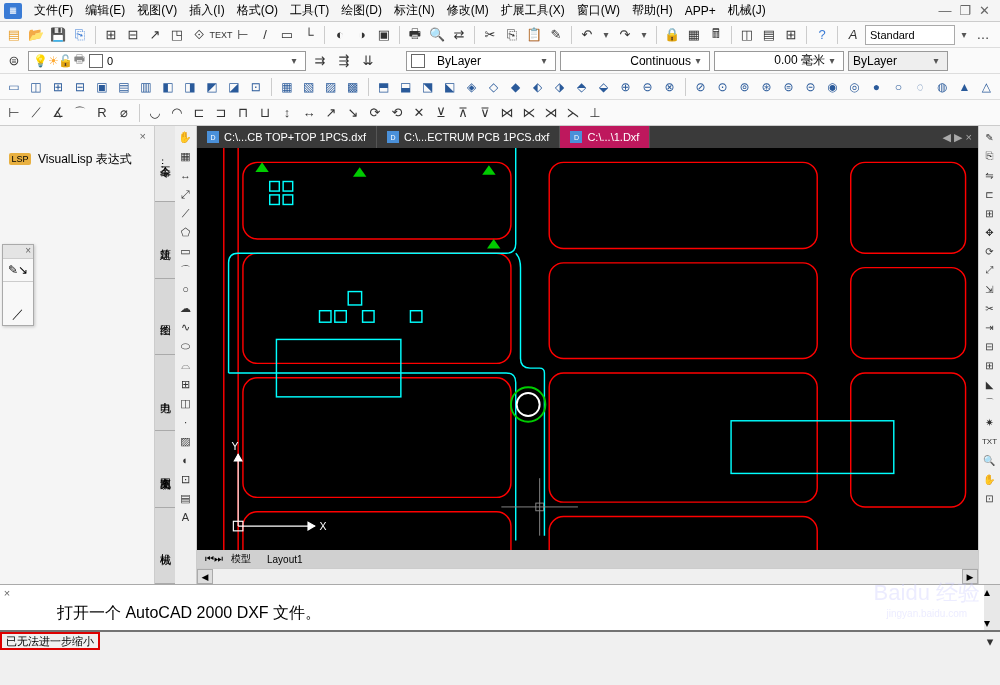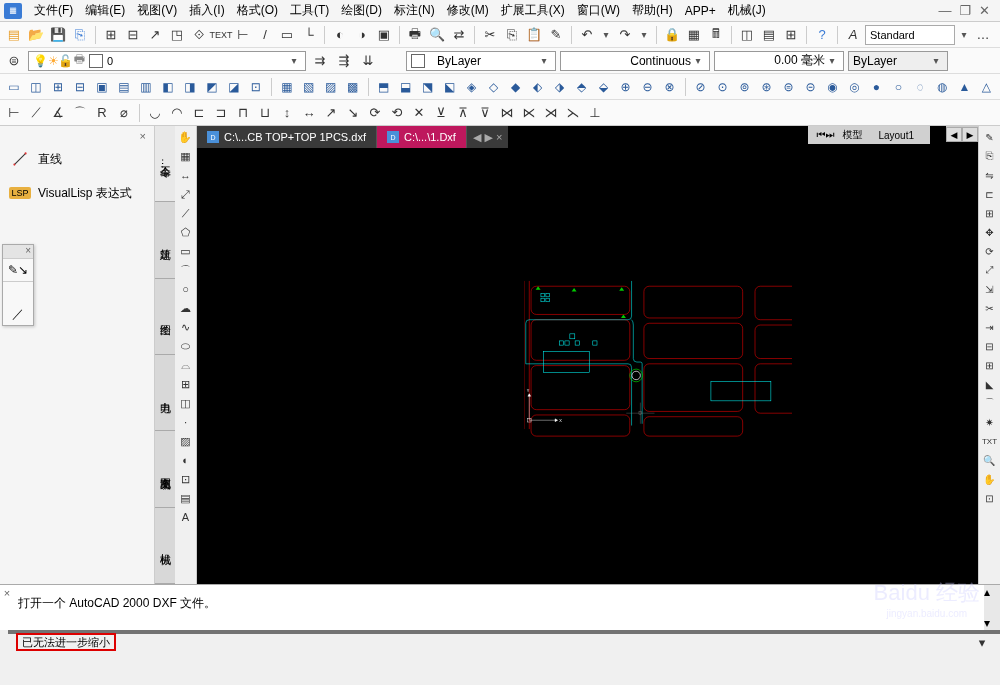--- a/index.html
+++ b/index.html
@@ -38,46 +38,46 @@
 .float-tool .ft-head { height: 14px; background: #e4e4e4; border-bottom: 1px solid #ccc; display: flex; justify-content: flex-end; padding-right: 2px; font-size: 10px; color: #666; }
 .float-tool .ft-btn { height: 22px; display: flex; align-items: center; justify-content: center; font-size: 12px; }
 
 .side-tabs { width: 20px; background: #ddd; display: flex; flex-direction: column; }
 .side-tab { flex: 1; writing-mode: vertical-rl; display: flex; align-items: center; justify-content: center; font-size: 11px; border-bottom: 1px solid #aaa; cursor: pointer; background: #d8d8d8; }
 .side-tab.active { background: #e8e8e8; }
 
 .vtool { width: 22px; background: #f0f0f0; display: flex; flex-direction: column; gap: 1px; padding: 2px 0; border-right: 1px solid #ccc; }
 .vtool .tb-btn { width: 18px; height: 18px; margin: 0 auto; font-size: 11px; }
 
-.canvas-area { flex: 1; display: flex; background: #000; gap: 16px; }
+.canvas-area { flex: 1; display: flex; flex-direction: column; background: #000; }
 .tabs-bar { height: 22px; background: #3a3a3a; display: flex; align-items: center; }
 .doc-tab { height: 22px; padding: 0 10px; display: flex; align-items: center; gap: 5px; font-size: 11px; color: #fff; cursor: pointer; border-right: 1px solid #555; }
 .doc-tab.active { background: #be185d; }
 .doc-tab .doc-icon { width: 12px; height: 12px; background: #4a90d9; font-size: 7px; color: #fff; display: flex; align-items: center; justify-content: center; }
 .tabs-bar .tab-arrows { margin-left: auto; color: #aaa; padding: 0 6px; font-size: 11px; }
 
 .drawing { flex: 1; position: relative; background: #000; overflow: hidden; }
 .drawing svg { width: 100%; height: 100%; }
 
 .layout-tabs { height: 18px; background: #d0d0d0; display: flex; align-items: center; font-size: 10px; padding: 0 8px; }
 .layout-tabs .lt { padding: 0 8px; cursor: pointer; }
 .scrollbar-h { height: 16px; background: #e8e8e8; border-top: 1px solid #ccc; display: flex; }
 .scrollbar-h .sb-track { flex: 1; background: #f0f0f0; position: relative; }
 .scrollbar-h .sb-btn { width: 16px; background: #ddd; border: 1px solid #aaa; display: flex; align-items: center; justify-content: center; font-size: 9px; }
 
 .rtool { width: 22px; background: #f0f0f0; display: flex; flex-direction: column; gap: 1px; padding: 2px 0; border-left: 1px solid #ccc; }
 .rtool .tb-btn { width: 18px; height: 18px; margin: 0 auto; font-size: 10px; }
 
 .cmd-area { height: 46px; background: #fff; border-top: 1px solid #aaa; display: flex; }
 .cmd-x { width: 14px; display: flex; align-items: flex-start; justify-content: center; color: #666; padding-top: 2px; font-size: 11px; }
-.cmd-text { flex: 1; padding: 10px 4px; font-size: 12px; font-family: "SimSun", monospace; }
+.cmd-text { flex: 1; padding: 18px 4px; font-size: 16px; font-family: "SimSun", monospace; margin-left: 39px; }
 .cmd-text .line2 { margin-top: 12px; }
 .cmd-scroll { width: 16px; background: #e8e8e8; display: flex; flex-direction: column; }
 
-.status-bar { height: 20px; background: #f0f0f0; border-top: 4px solid #737373; display: flex; align-items: center; padding: 0 8px; font-size: 11px; margin-left: 8px; }
+.status-bar { height: 20px; background: #f0f0f0; border-top: 2px solid #737373; display: flex; align-items: center; padding: 0 0; font-size: 11px; }
 .status-highlight { border: 2px solid #d00; padding: 0 4px; height: 18px; display: flex; align-items: center; }
 
 .watermark { position: absolute; right: 20px; bottom: 66px; color: rgba(200,200,255,.35); font-size: 22px; pointer-events: none; font-weight: normal; }
 .watermark small { font-size: 10px; display: block; text-align: center; }
 
 .icon-svg { width: 14px; height: 14px; }
 </style>
 </head>
 <body>
 
@@ -269,30 +269,20 @@
   <span class="tb-btn">⋉</span>
   <span class="tb-btn">⋊</span>
   <span class="tb-btn">⋋</span>
   <span class="tb-btn">⊥</span>
 </div>
 
 <div class="main">
 
   <div class="left-panel">
     <div class="close-x">×</div>
-    <div class="lp-item">
-      <span class="lp-icon">
-        <svg class="icon-svg" viewBox="0 0 20 20">
-            <line x1="2" y1="18" x2="18" y2="2" stroke="#333" stroke-width="1.5"></line>
-            <circle cx="2" cy="18" r="1.5" fill="#d33"></circle>
-            <circle cx="18" cy="2" r="1.5" fill="#d33"></circle>
-          </svg>
-      </span>
-      <span>直线</span>
-    </div>
     <div class="lp-item">
       <span class="lp-icon">
           <span class="lp-lisp">LSP</span>
         </span>
       <span>VisualLisp 表达式</span>
     </div>
 
     <div class="float-tool">
       <div class="ft-head">×</div>
       <div class="ft-btn">✎↘</div>
@@ -333,20 +323,24 @@
     <span class="tb-btn">▤</span>
     <span class="tb-btn">A</span>
   </div>
 
   <div class="canvas-area">
     <div class="tabs-bar">
       <div class="doc-tab">
           <span class="doc-icon">D</span>
           <span>C:\...CB TOP+TOP 1PCS.dxf</span>
         </div>
+      <div class="doc-tab">
+          <span class="doc-icon">D</span>
+          <span>C:\...ECTRUM PCB 1PCS.dxf</span>
+        </div>
       <div class="doc-tab active">
           <span class="doc-icon">D</span>
           <span>C:\...\1.Dxf</span>
         </div>
       <div class="tab-arrows">◀ ▶ ×</div>
     </div>
 
     <div class="drawing">
       <svg viewBox="0 0 760 420">
 

